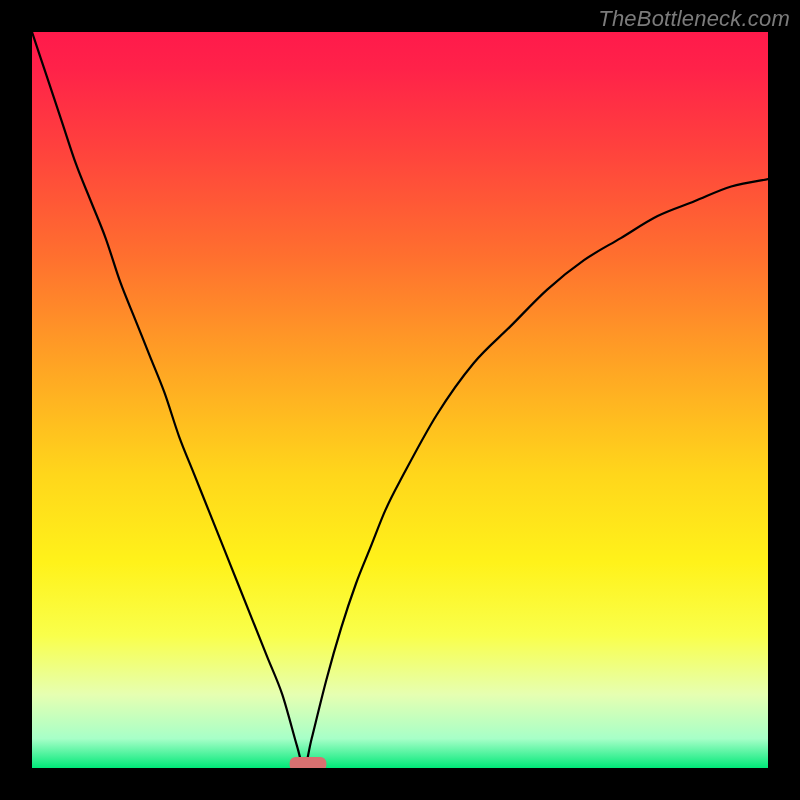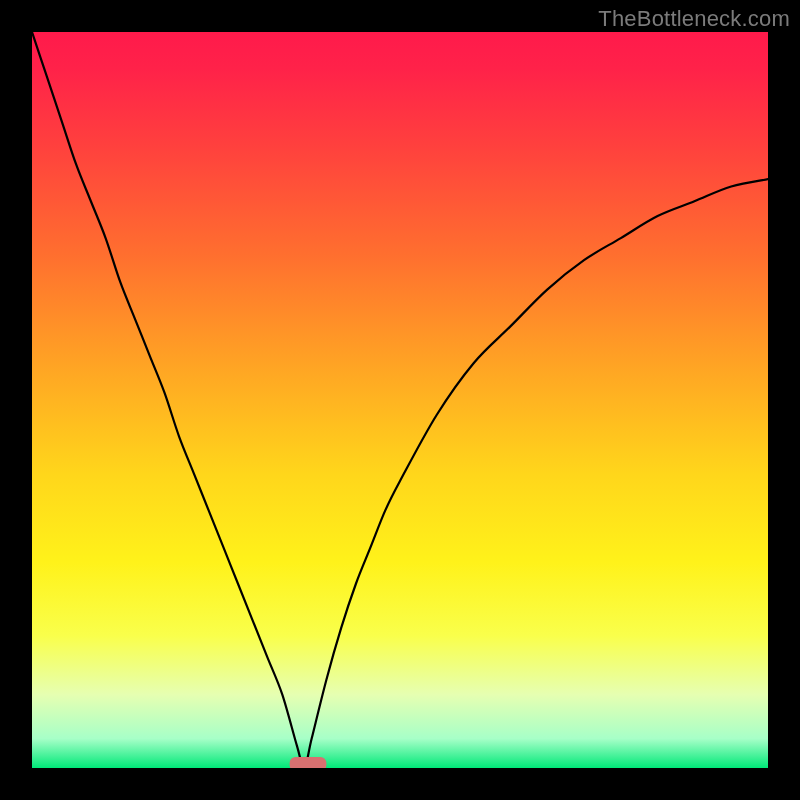--- a/index.html
+++ b/index.html
@@ -26,20 +26,21 @@
     overflow: hidden;
   }
   .attribution {
     position: absolute;
     top: 6px;
     right: 10px;
     color: #7b7b7b;
     font-size: 22px;
     font-weight: 500;
     letter-spacing: 0.2px;
+    font-style: italic;
   }
 </style>
 </head>
 <body>
 
 <div class="frame">
   <div class="attribution">TheBottleneck.com</div>
   <div class="plot">
     <svg width="736" height="736" viewBox="0 0 736 736" preserveAspectRatio="none">
       <defs>

